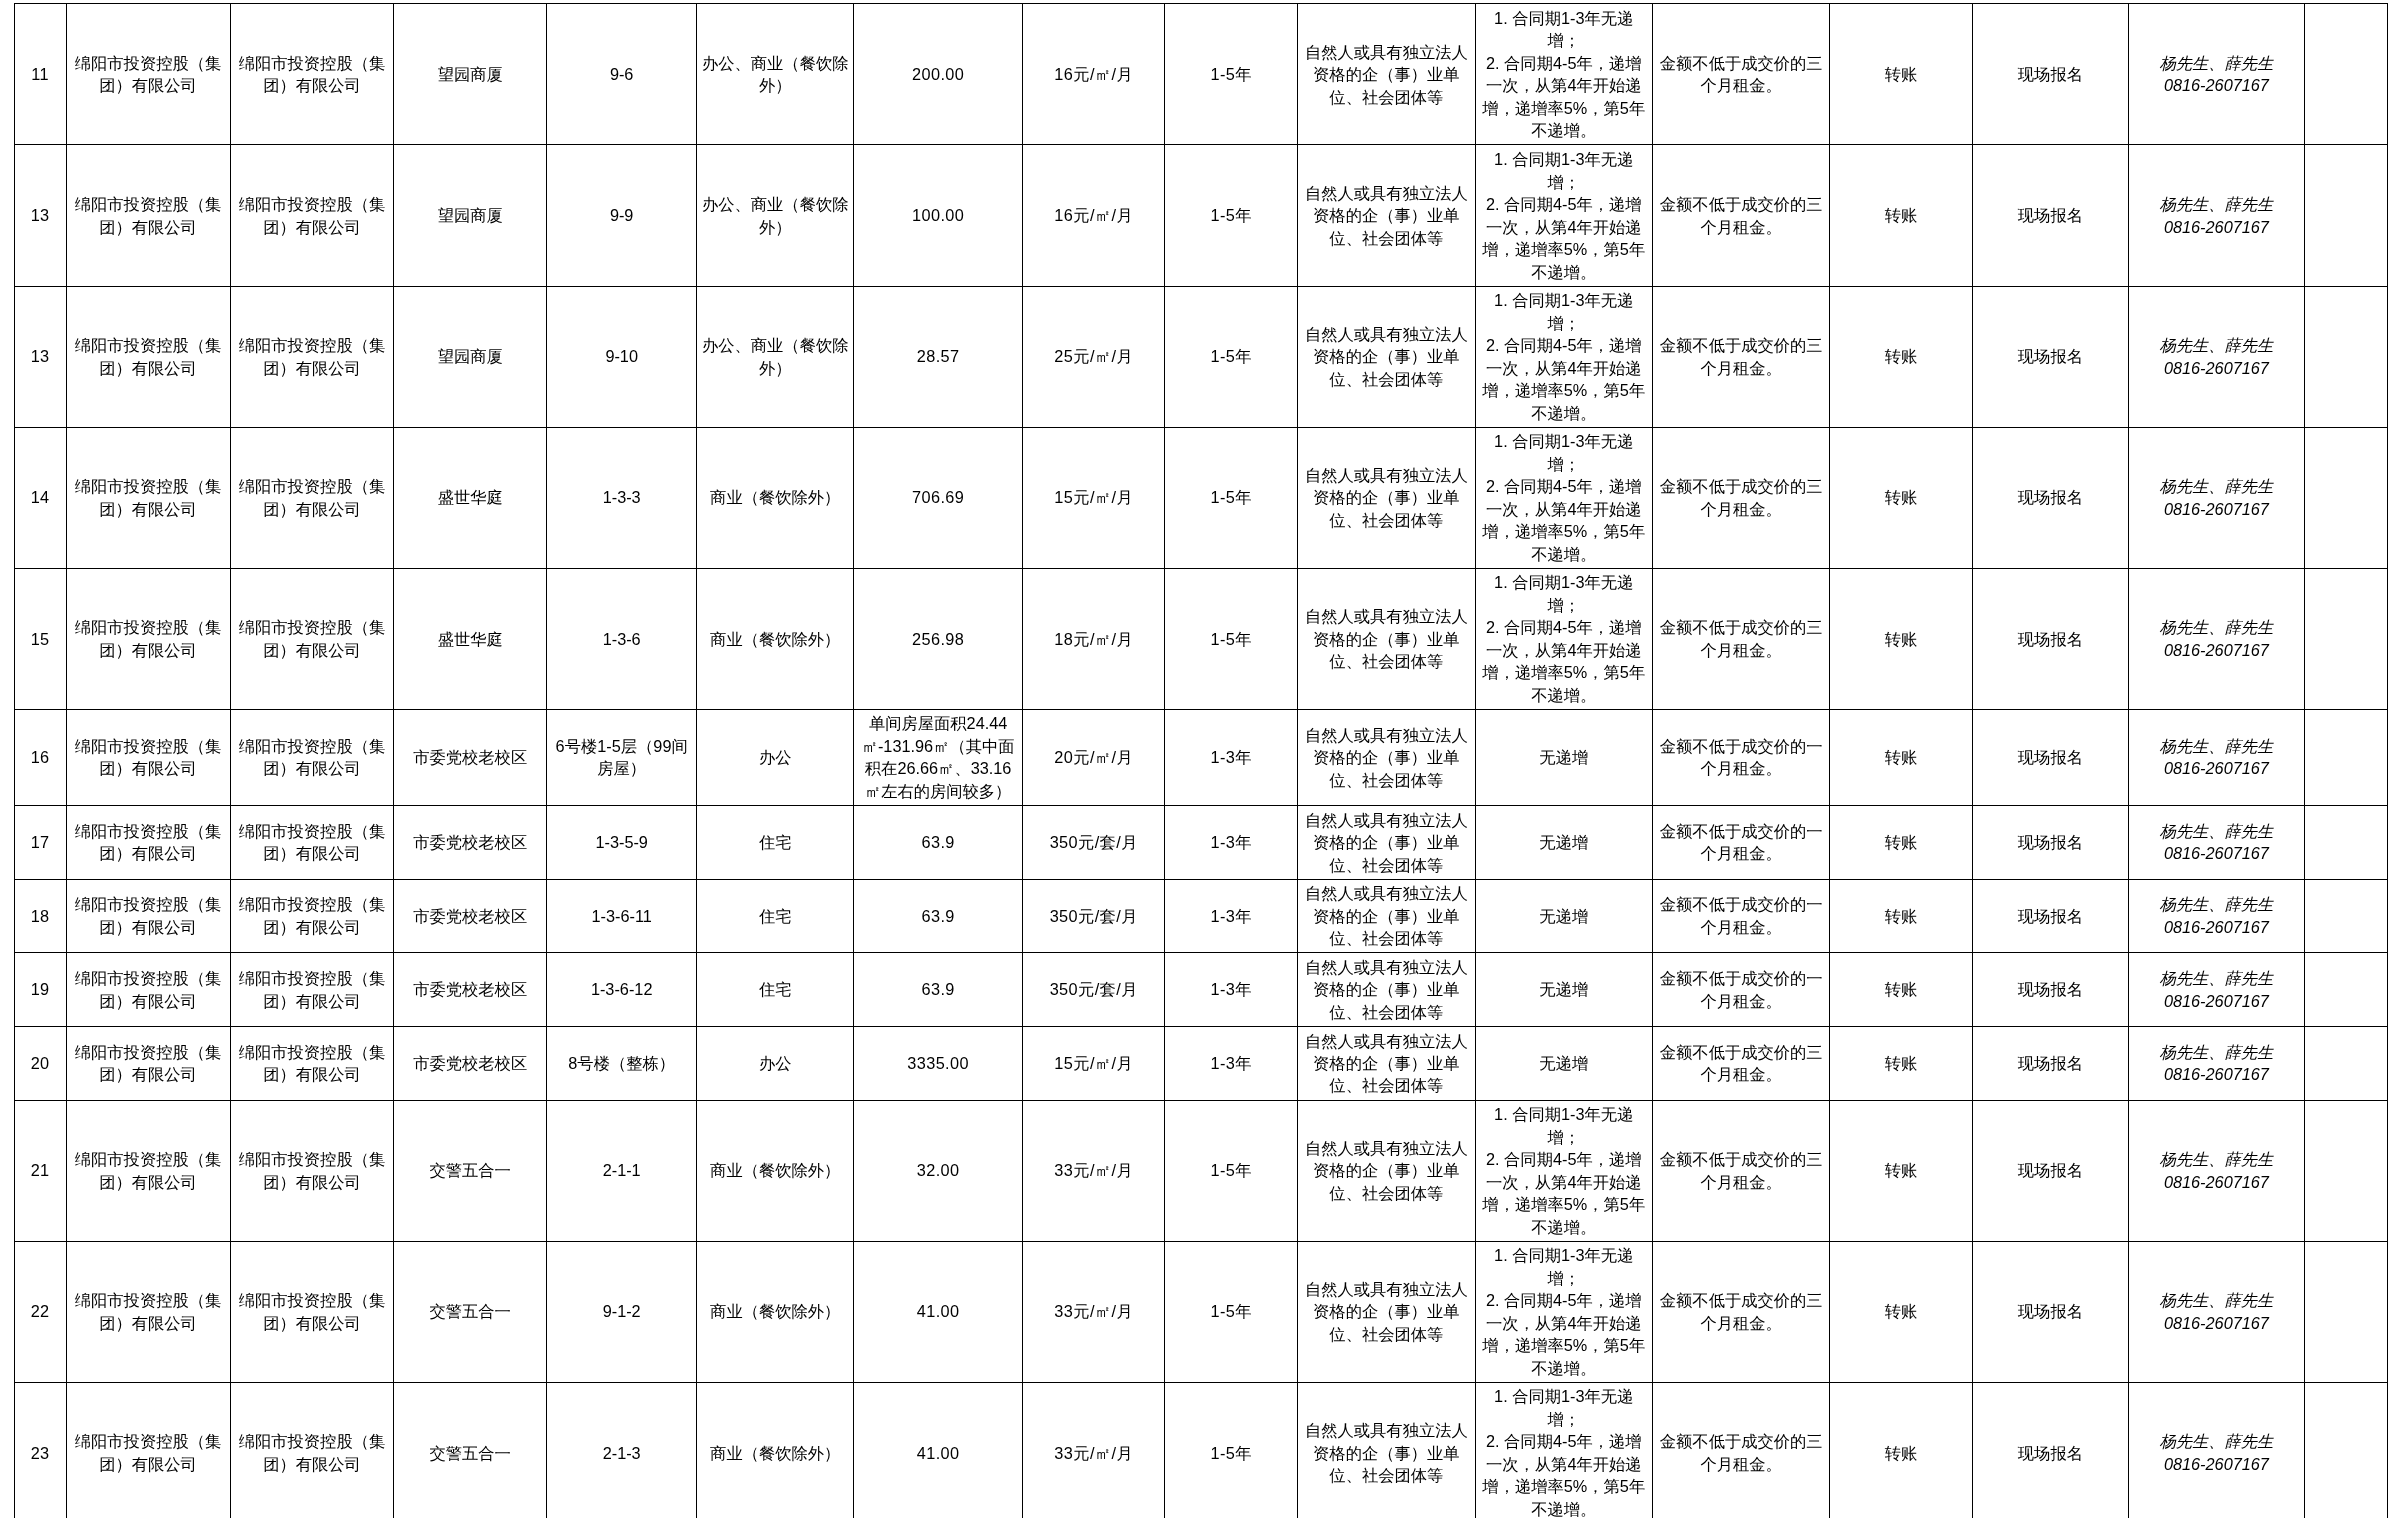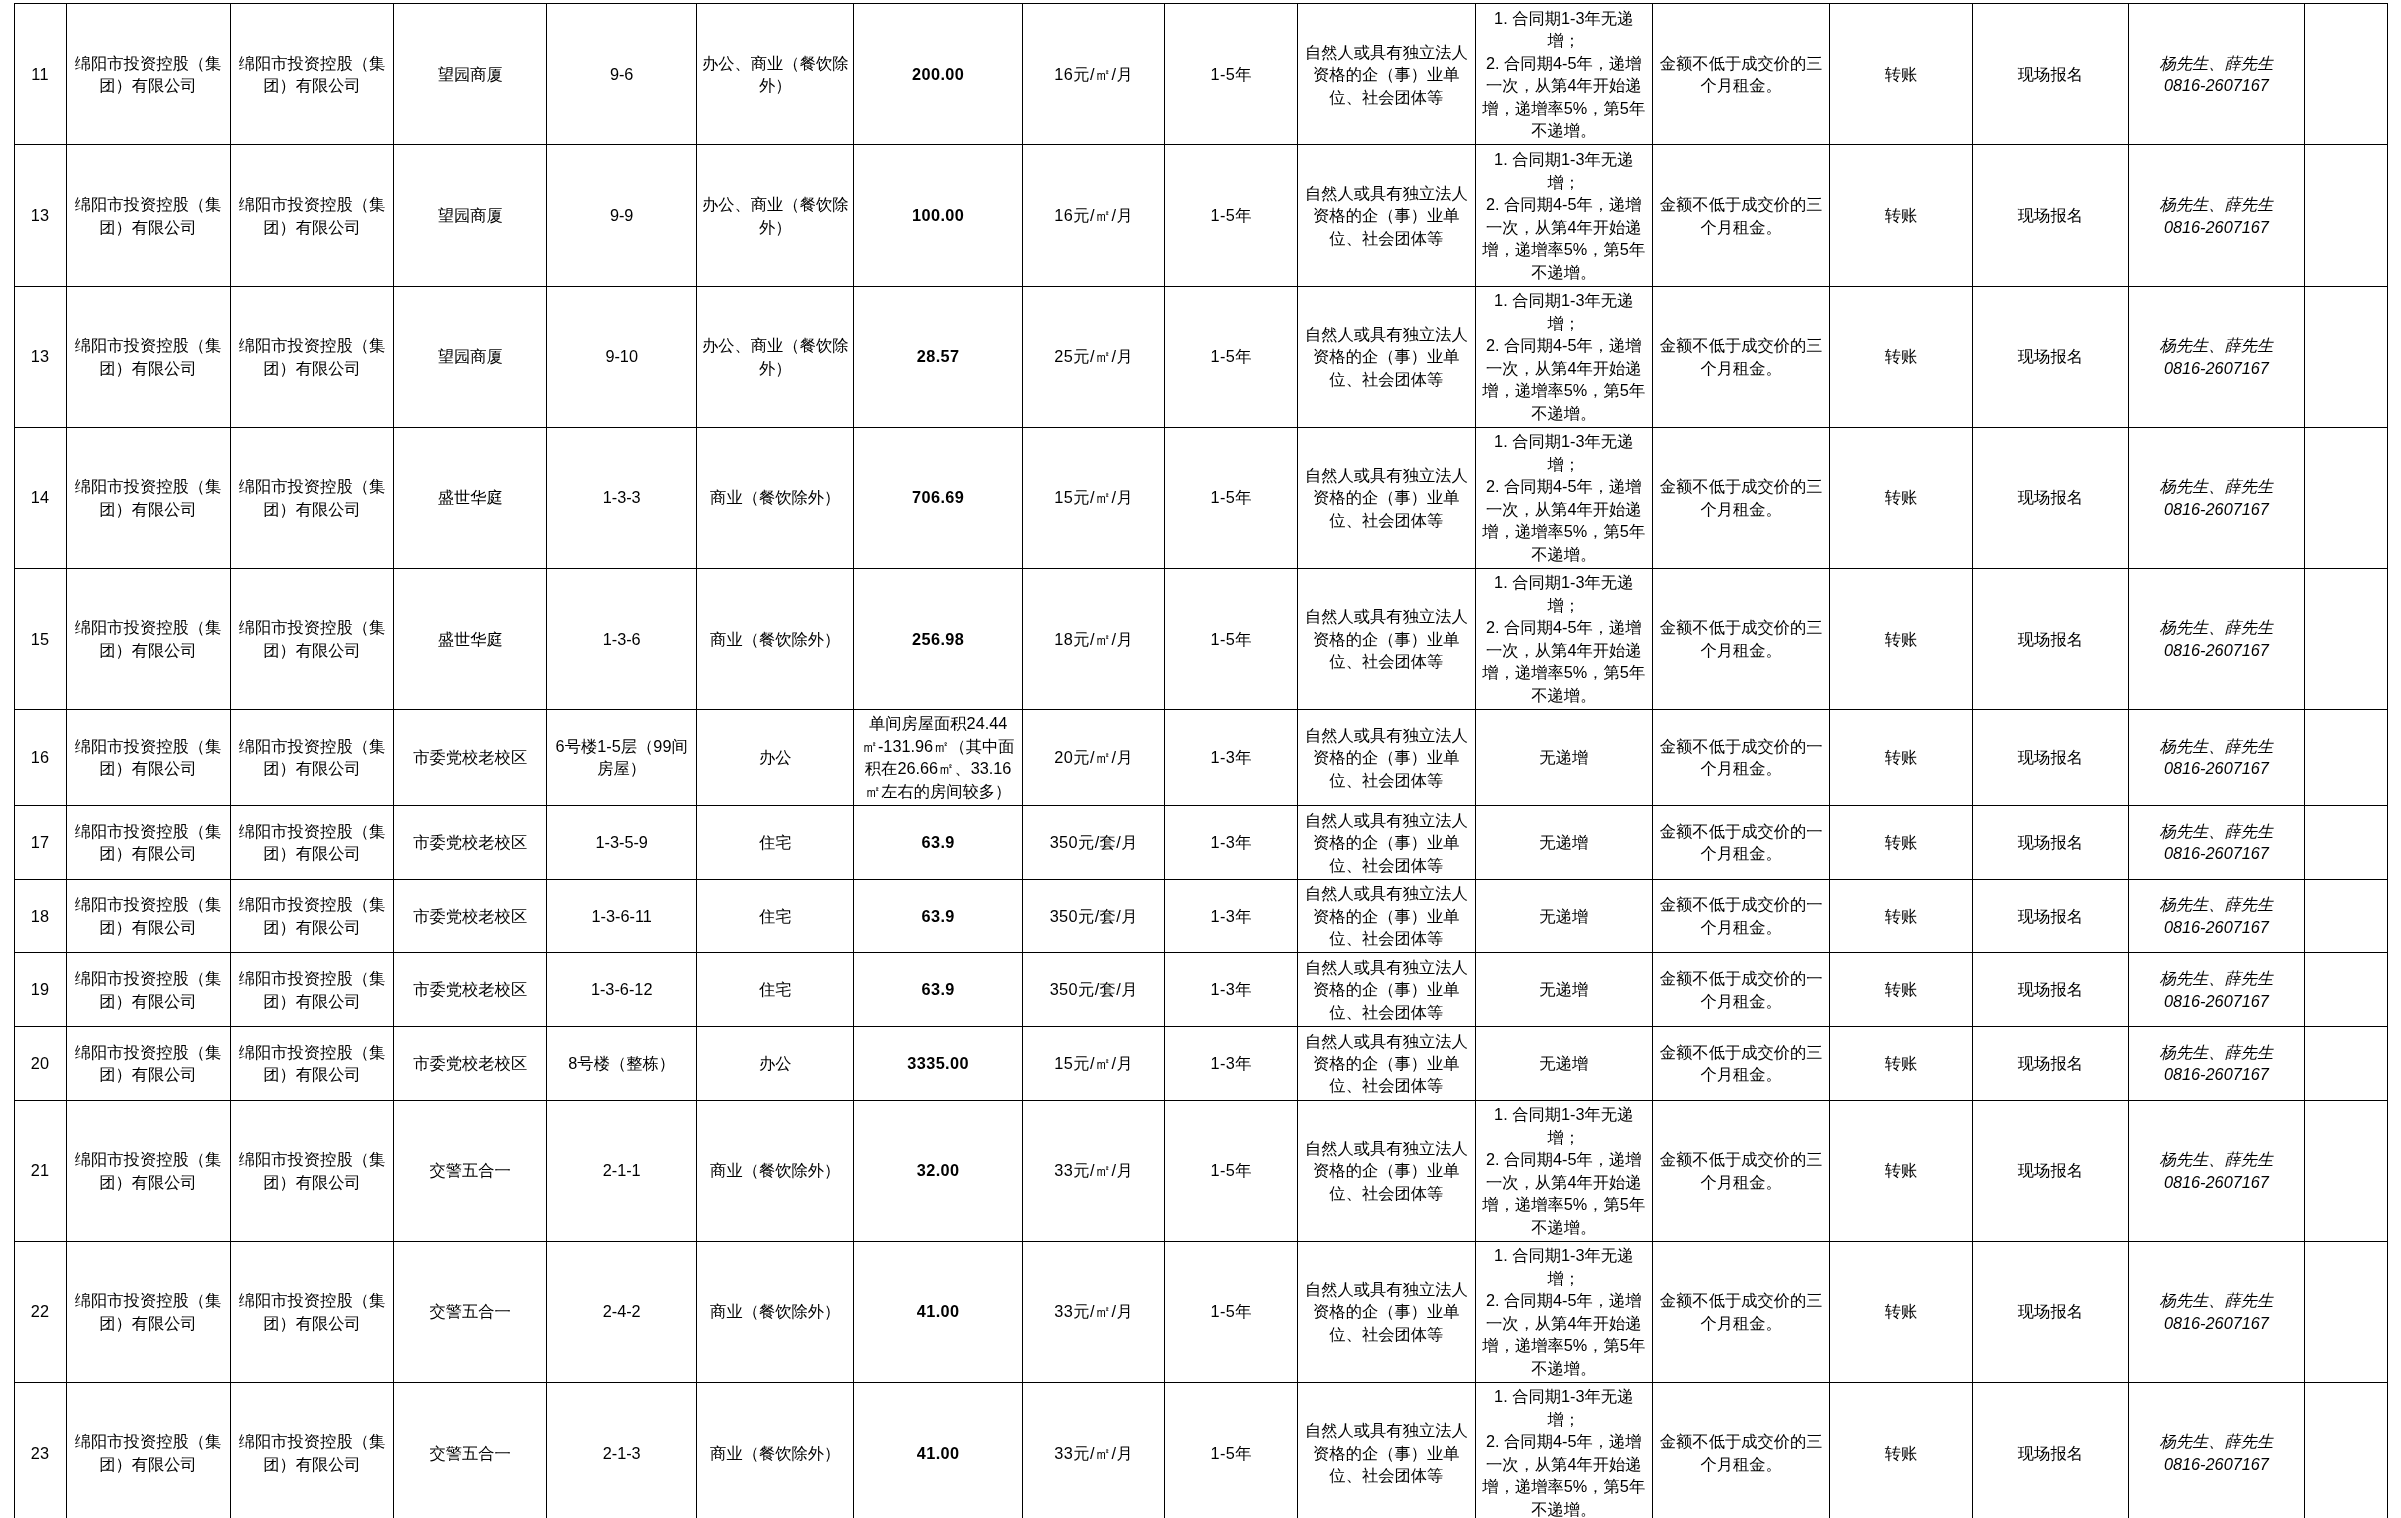--- a/index.html
+++ b/index.html
@@ -76,21 +76,20 @@
     text-align: left;
     padding-left: 6.8px;
   }
   .contact-cell {
     font-size: 16.3px;
     line-height: 1.4;
     font-style: italic;
   }
   .area-cell {
     font-size: 16.3px;
-    font-weight: bold;
   }
   .area-multiline {
     font-size: 15.4px;
     line-height: 1.34;
   }
 </style>
 </head>
 <body>
 
 <div class="sheet">
@@ -310,21 +309,21 @@
           <td>转账</td>
           <td>现场报名</td>
           <td class="contact-cell">杨先生、薛先生<br>0816-2607167</td>
           <td></td>
         </tr>
         <tr>
           <td class="nowrap-num">22</td>
           <td class="small">绵阳市投资控股（集团）有限公司</td>
           <td class="small">绵阳市投资控股（集团）有限公司</td>
           <td>交警五合一</td>
-          <td class="small">2-4-2</td>
+          <td class="small">9-1-2</td>
           <td class="small">商业（餐饮除外）</td>
           <td class="area-cell nowrap-num">41.00</td>
           <td class="small nowrap-num">33元/㎡/月</td>
           <td class="nowrap-num">1-5年</td>
           <td class="tenant-cell">自然人或具有独立法人资格的企（事）业单位、社会团体等</td>
           <td class="increase-cell">1. 合同期1-3年无递增；<br>2. 合同期4-5年，递增一次，从第4年开始递增，递增率5%，第5年不递增。</td>
           <td class="deposit-cell">金额不低于成交价的三个月租金。</td>
           <td>转账</td>
           <td>现场报名</td>
           <td class="contact-cell">杨先生、薛先生<br>0816-2607167</td>

